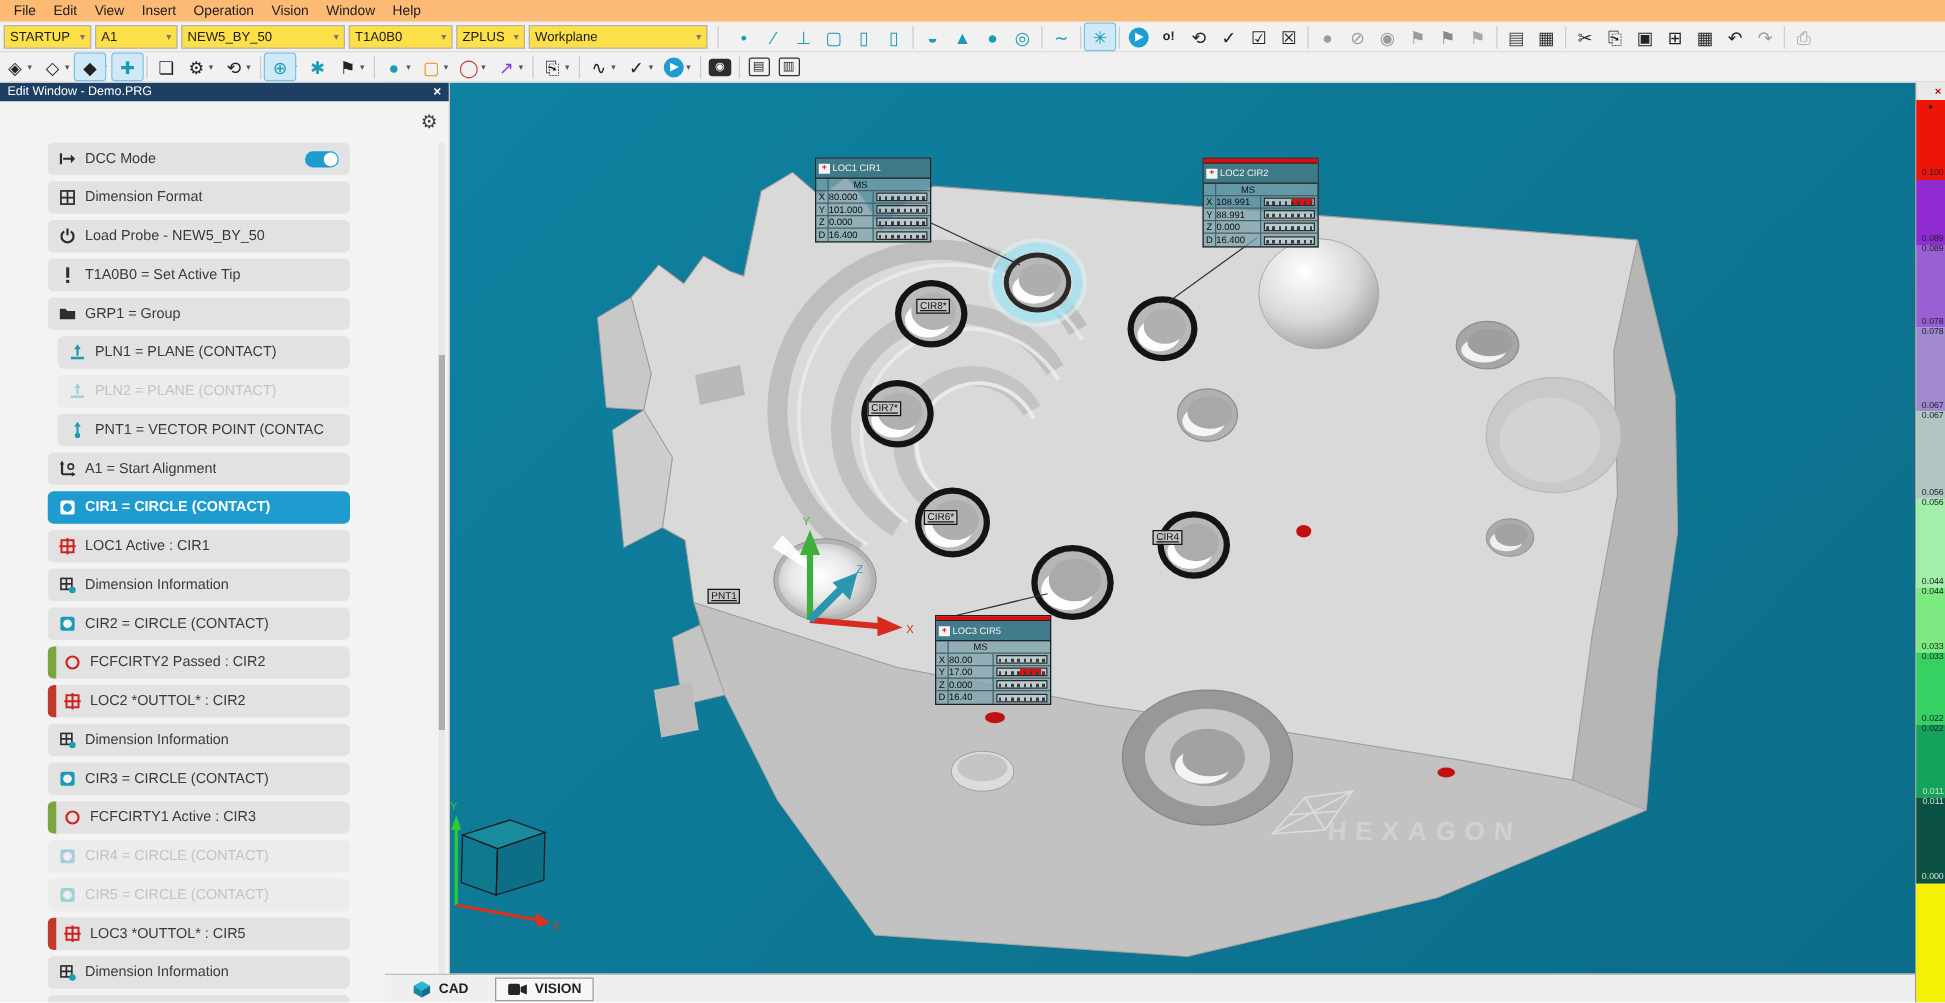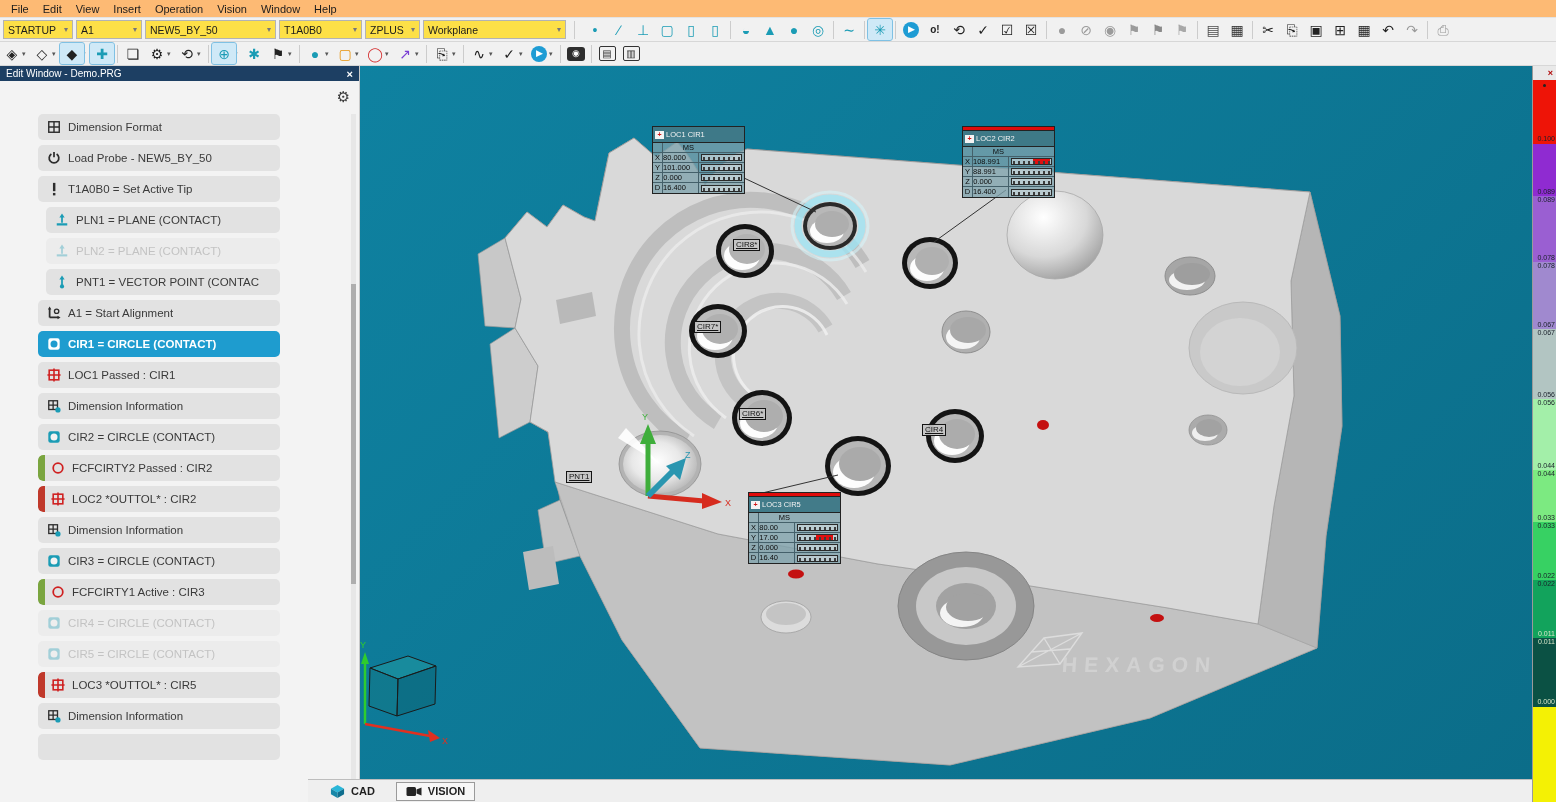--- a/index.html
+++ b/index.html
@@ -350,20 +350,33 @@
   <div class="ew-title">
     <span>Edit Window - Demo.PRG</span>
     <span class="ew-close">×</span>
   </div>
   <div class="ew-gear">⚙</div>
   <div class="ew-list" id="ew-list">
       <div class="row-wrap">
         <div class="ew-item">
           <span style="display:flex;">
             <svg width="14" height="14" viewBox="0 0 16 16">
+              <rect x="1" y="3" width="2" height="10" fill="#2d2d2d"></rect>
+              <line x1="4" y1="8" x2="12" y2="8" stroke="#2d2d2d" stroke-width="2"></line>
+              <polygon points="11,4 11,12 15,8" fill="#2d2d2d"></polygon>
+            </svg>
+          </span>
+          <span class="lbl">DCC Mode</span>
+          <span class="toggle"></span>
+        </div>
+      </div>
+      <div class="row-wrap">
+        <div class="ew-item">
+          <span style="display:flex;">
+            <svg width="14" height="14" viewBox="0 0 16 16">
               <rect x="2" y="2" width="12" height="12" fill="none" stroke="#2d2d2d" stroke-width="1.6"></rect>
               <line x1="8" y1="2" x2="8" y2="14" stroke="#2d2d2d" stroke-width="1.6"></line>
               <line x1="2" y1="8" x2="14" y2="8" stroke="#2d2d2d" stroke-width="1.6"></line>
             </svg>
           </span>
           <span class="lbl">Dimension Format</span>
         </div>
       </div>
       <div class="row-wrap">
         <div class="ew-item">
@@ -378,20 +391,30 @@
       </div>
       <div class="row-wrap">
         <div class="ew-item">
           <span style="display:flex;">
             <svg width="14" height="14" viewBox="0 0 16 16">
               <rect x="6.8" y="1" width="2.8" height="9.5" fill="#2d2d2d"></rect>
               <rect x="6.8" y="12.5" width="2.8" height="2.8" fill="#2d2d2d"></rect>
             </svg>
           </span>
           <span class="lbl">T1A0B0 = Set Active Tip</span>
+        </div>
+      </div>
+      <div class="row-wrap">
+        <div class="ew-item">
+          <span style="display:flex;">
+            <svg width="14" height="14" viewBox="0 0 16 16">
+              <path d="M1,3.5 L6,3.5 8,5.5 15,5.5 15,13 1,13 Z" fill="#2d2d2d"></path>
+            </svg>
+          </span>
+          <span class="lbl">GRP1 = Group</span>
         </div>
       </div>
       <div class="row-wrap">
         <div class="ew-item lvl1">
           <span style="display:flex;">
             <svg width="14" height="14" viewBox="0 0 16 16">
               <line x1="8" y1="11" x2="8" y2="3" stroke="#1b9cb5" stroke-width="2"></line>
               <polygon points="5,5 11,5 8,0.5" fill="#1b9cb5"></polygon>
               <line x1="2" y1="13" x2="14" y2="13" stroke="#1b9cb5" stroke-width="2.4"></line>
             </svg>
@@ -450,21 +473,21 @@
       </div>
       <div class="row-wrap">
         <div class="ew-item">
           <span style="display:flex;">
             <svg width="14" height="14" viewBox="0 0 16 16">
               <rect x="2.5" y="2.5" width="11" height="11" fill="none" stroke="#cf2020" stroke-width="1.8"></rect>
               <line x1="8" y1="0.5" x2="8" y2="15.5" stroke="#cf2020" stroke-width="1.8"></line>
               <line x1="0.5" y1="8" x2="15.5" y2="8" stroke="#cf2020" stroke-width="1.8"></line>
             </svg>
           </span>
-          <span class="lbl">LOC1 Passed : CIR1</span>
+          <span class="lbl">LOC1 Active : CIR1</span>
         </div>
       </div>
       <div class="row-wrap">
         <div class="ew-item">
           <span style="display:flex;">
             <svg width="14" height="14" viewBox="0 0 16 16">
               <rect x="2" y="2" width="10" height="10" fill="none" stroke="#2d2d2d" stroke-width="1.5"></rect>
               <line x1="7" y1="2" x2="7" y2="12" stroke="#2d2d2d" stroke-width="1.5"></line>
               <line x1="2" y1="7" x2="12" y2="7" stroke="#2d2d2d" stroke-width="1.5"></line>
               <circle cx="12.5" cy="12.5" r="3" fill="#1b9cb5"></circle>

